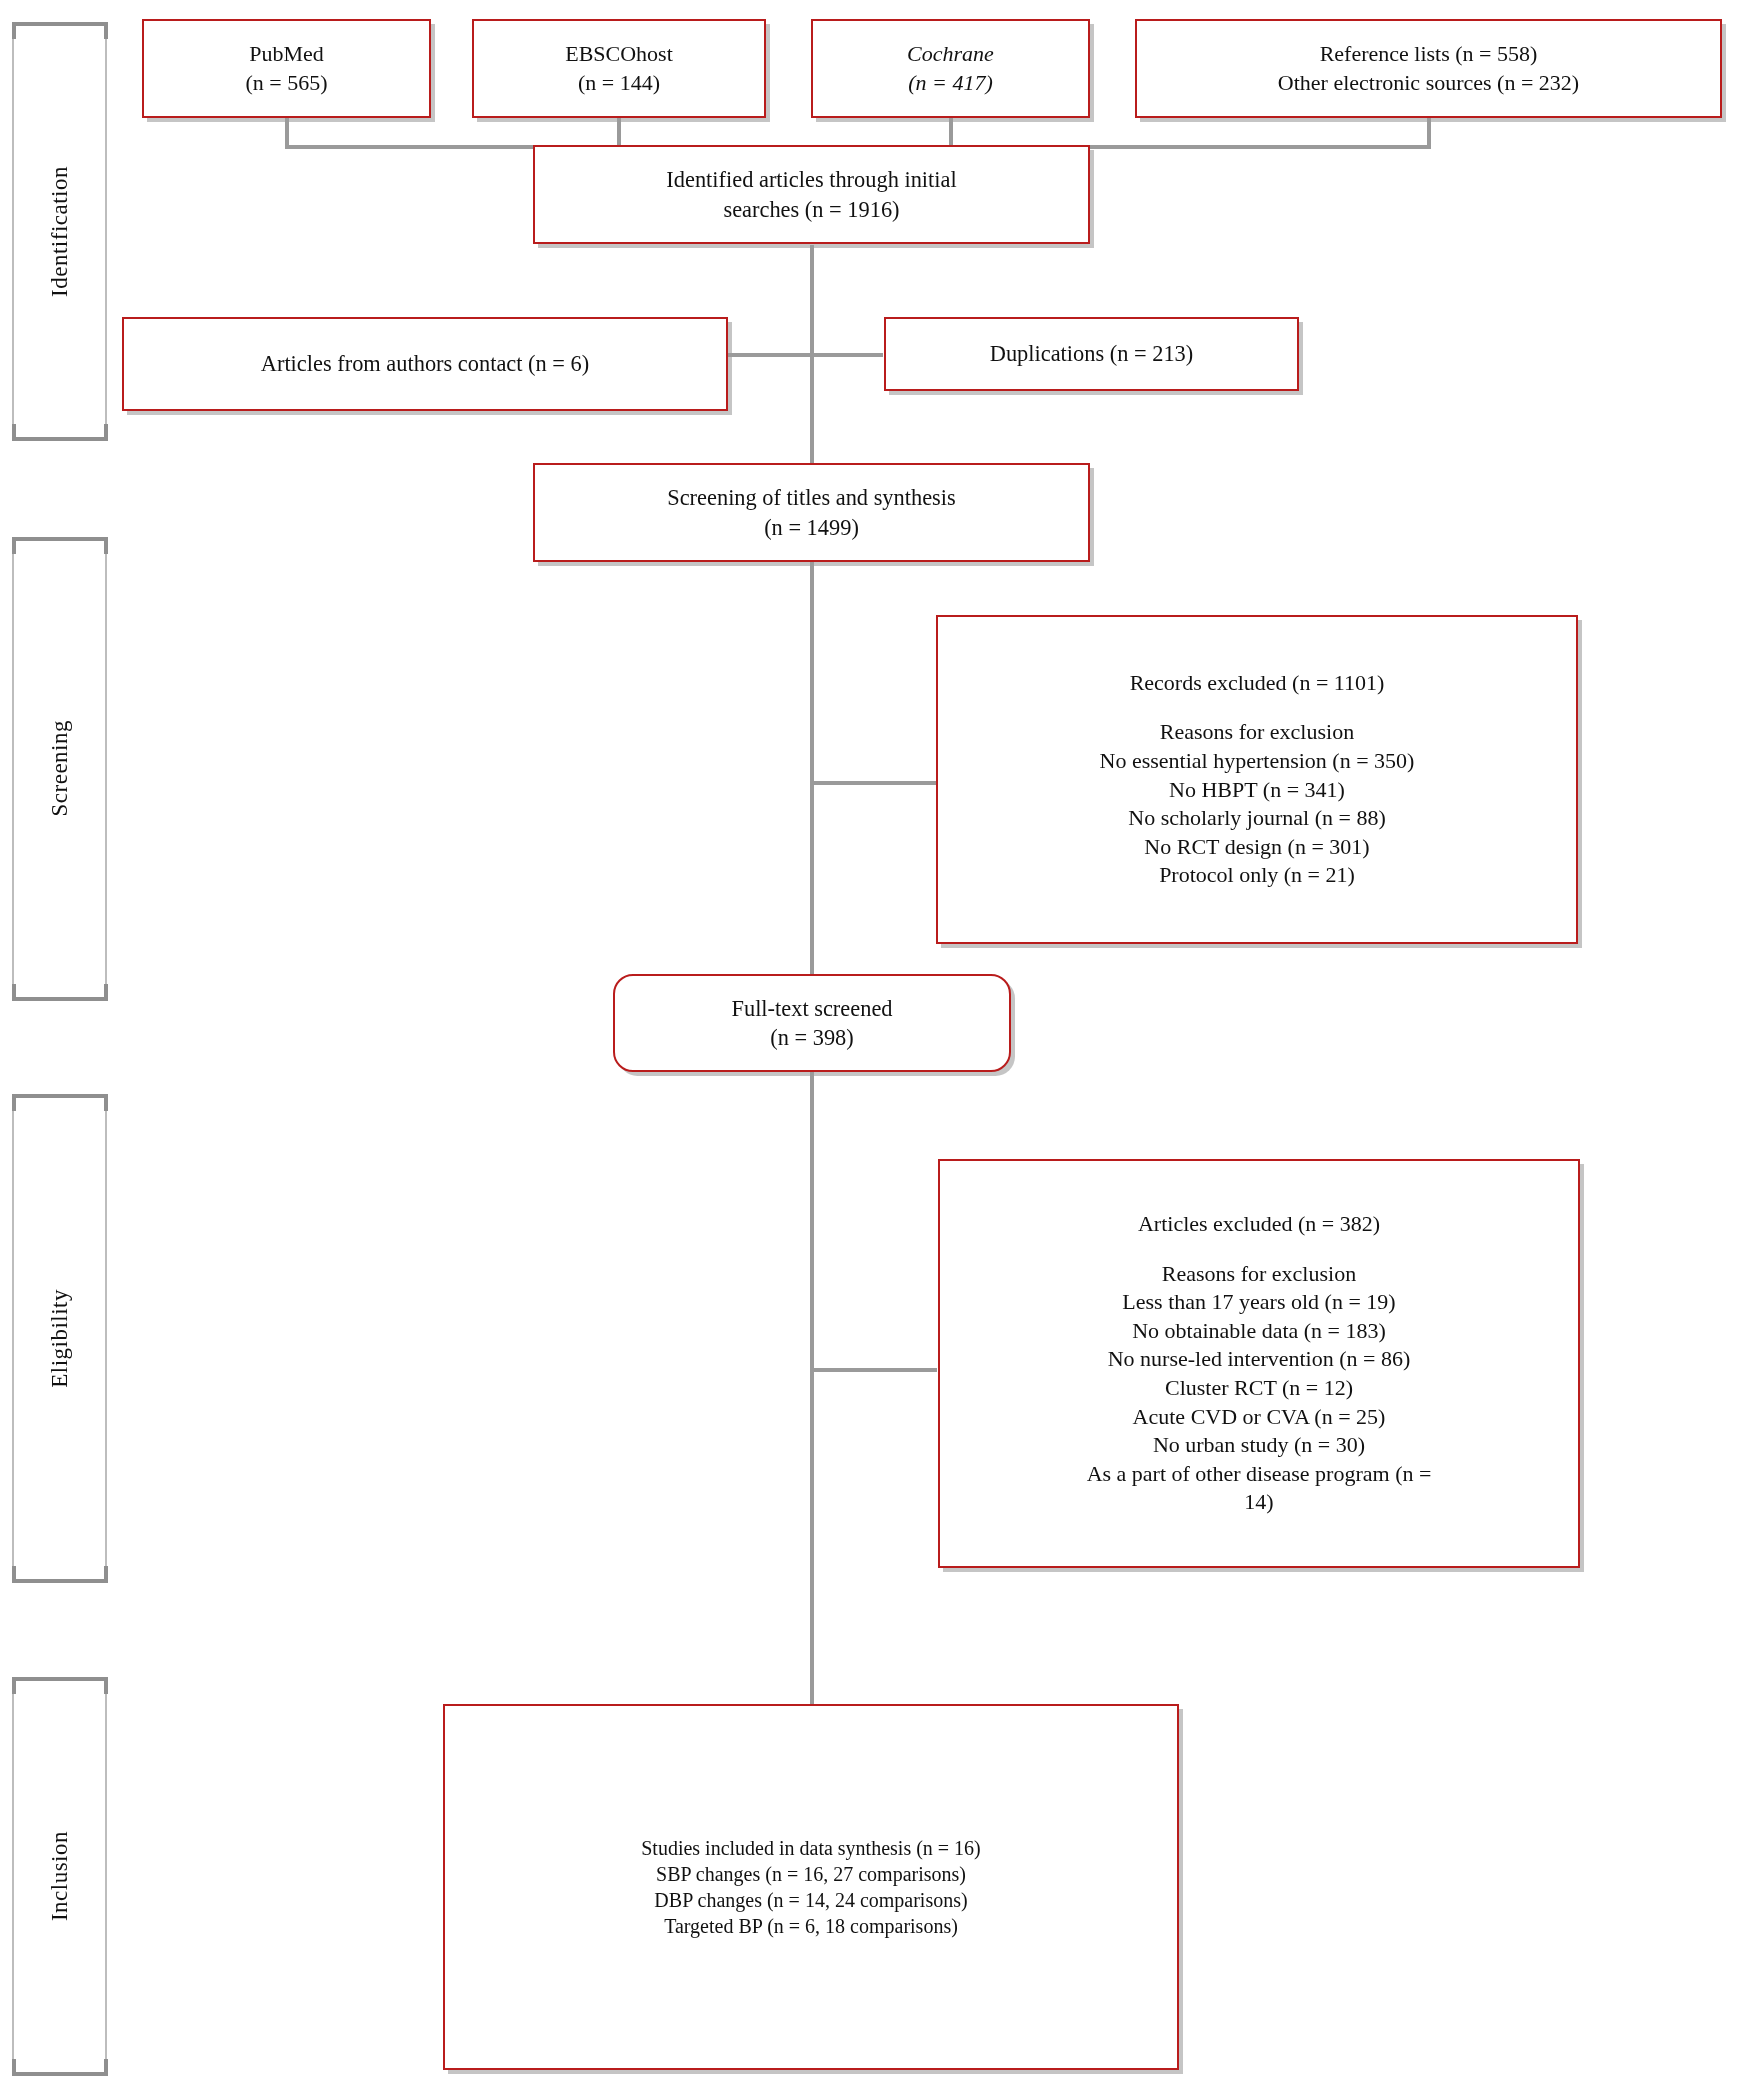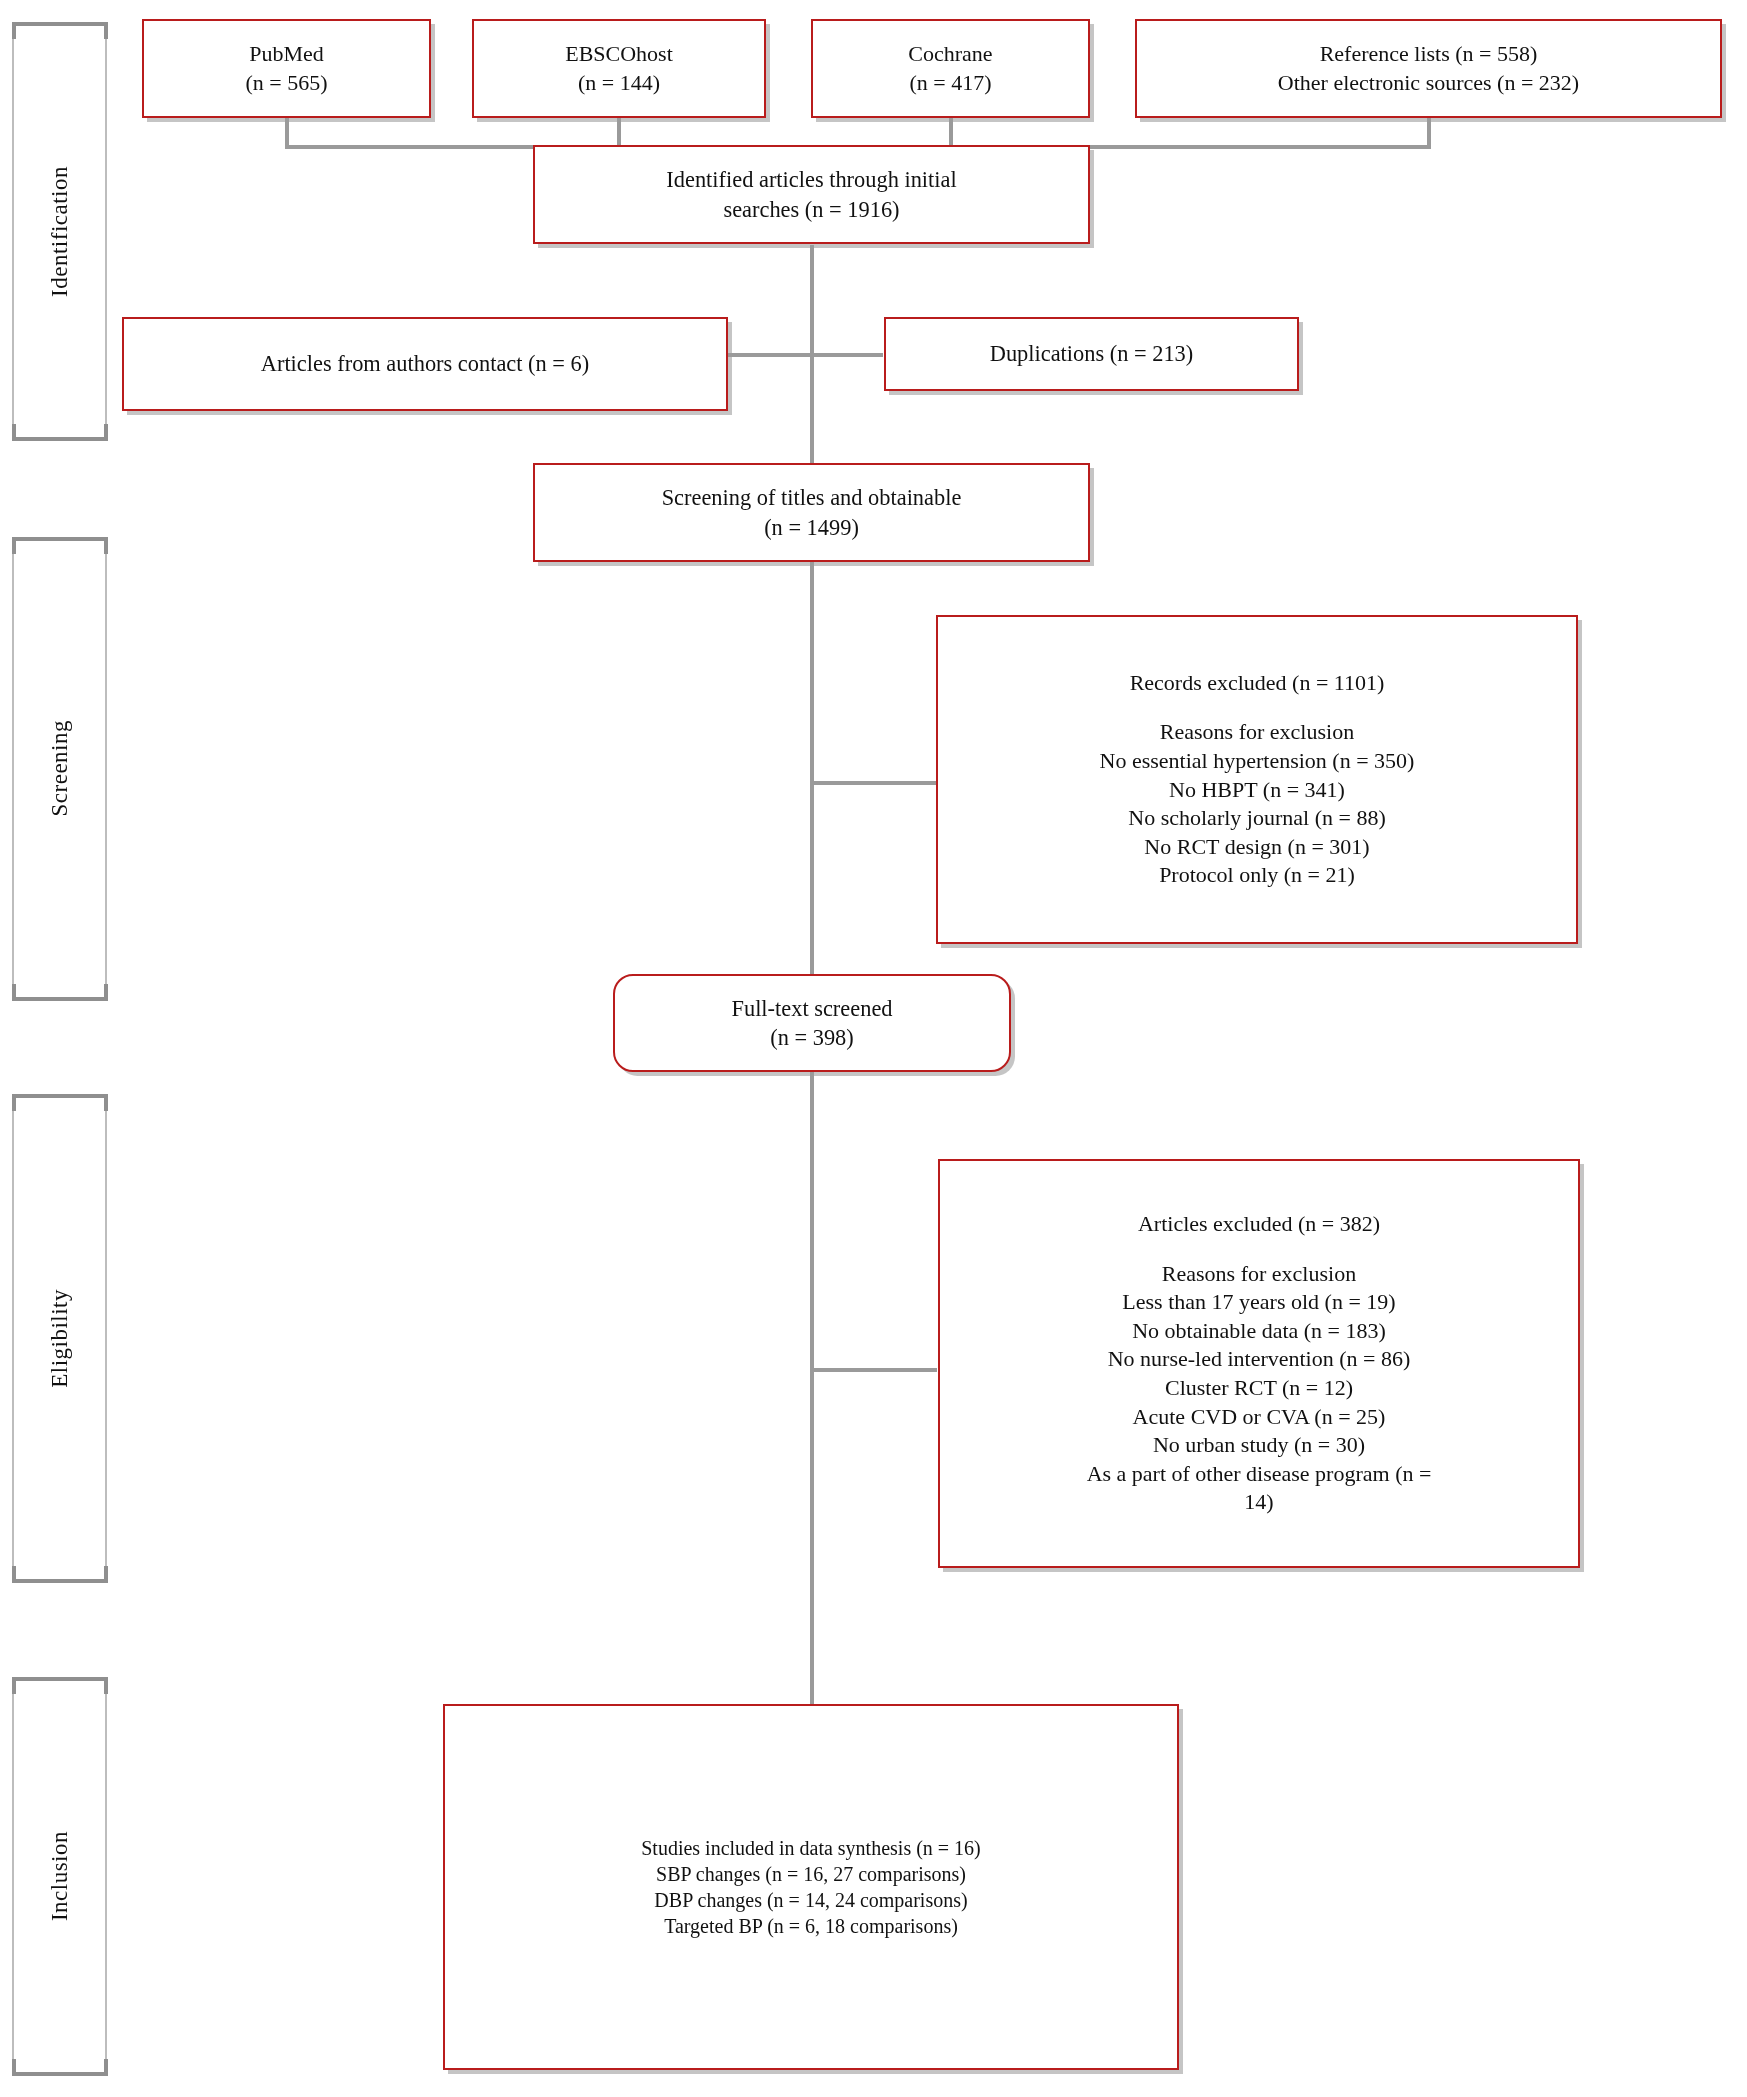--- a/index.html
+++ b/index.html
@@ -116,21 +116,21 @@
     </div>
   </div>
 
   <div class="box fs-src" style="left:472px; top:19px; width:294px; height:99px;">
     <div class="inner">
       <span class="line">EBSCOhost</span>
       <span class="line">(n = 144)</span>
     </div>
   </div>
 
-  <div class="box fs-src" style="left:811px; top:19px; width:279px; height:99px;">
+  <div class="box fs-src" style="left:811px; top:19px; width:279px; height:99px;font-style:italic;">
     <div class="inner">
       <span class="line">Cochrane</span>
       <span class="line">(n = 417)</span>
     </div>
   </div>
 
   <div class="box fs-src" style="left:1135px; top:19px; width:587px; height:99px;">
     <div class="inner">
       <span class="line">Reference lists (n = 558)</span>
       <span class="line">Other electronic sources (n = 232)</span>
@@ -161,21 +161,21 @@
   <div class="box fs-mid" style="left:884px; top:317px; width:415px; height:74px;">
     <div class="inner">
       <span class="line">Duplications (n = 213)</span>
     </div>
   </div>
 
   <div class="conn h" style="left:728px; top:353px; width:155px;"></div>
 
   <div class="box fs-mid" style="left:533px; top:463px; width:557px; height:99px;">
     <div class="inner">
-      <span class="line">Screening of titles and obtainable</span>
+      <span class="line">Screening of titles and synthesis</span>
       <span class="line">(n = 1499)</span>
     </div>
   </div>
 
   <div class="conn v" style="left:810px; top:562px; height:412px;"></div>
   <div class="conn h" style="left:810px; top:781px; width:126px;"></div>
 
   <div class="box fs-excl" style="left:936px; top:615px; width:642px; height:329px;">
     <div class="inner">
       <span class="line">Records excluded (n = 1101)</span>

